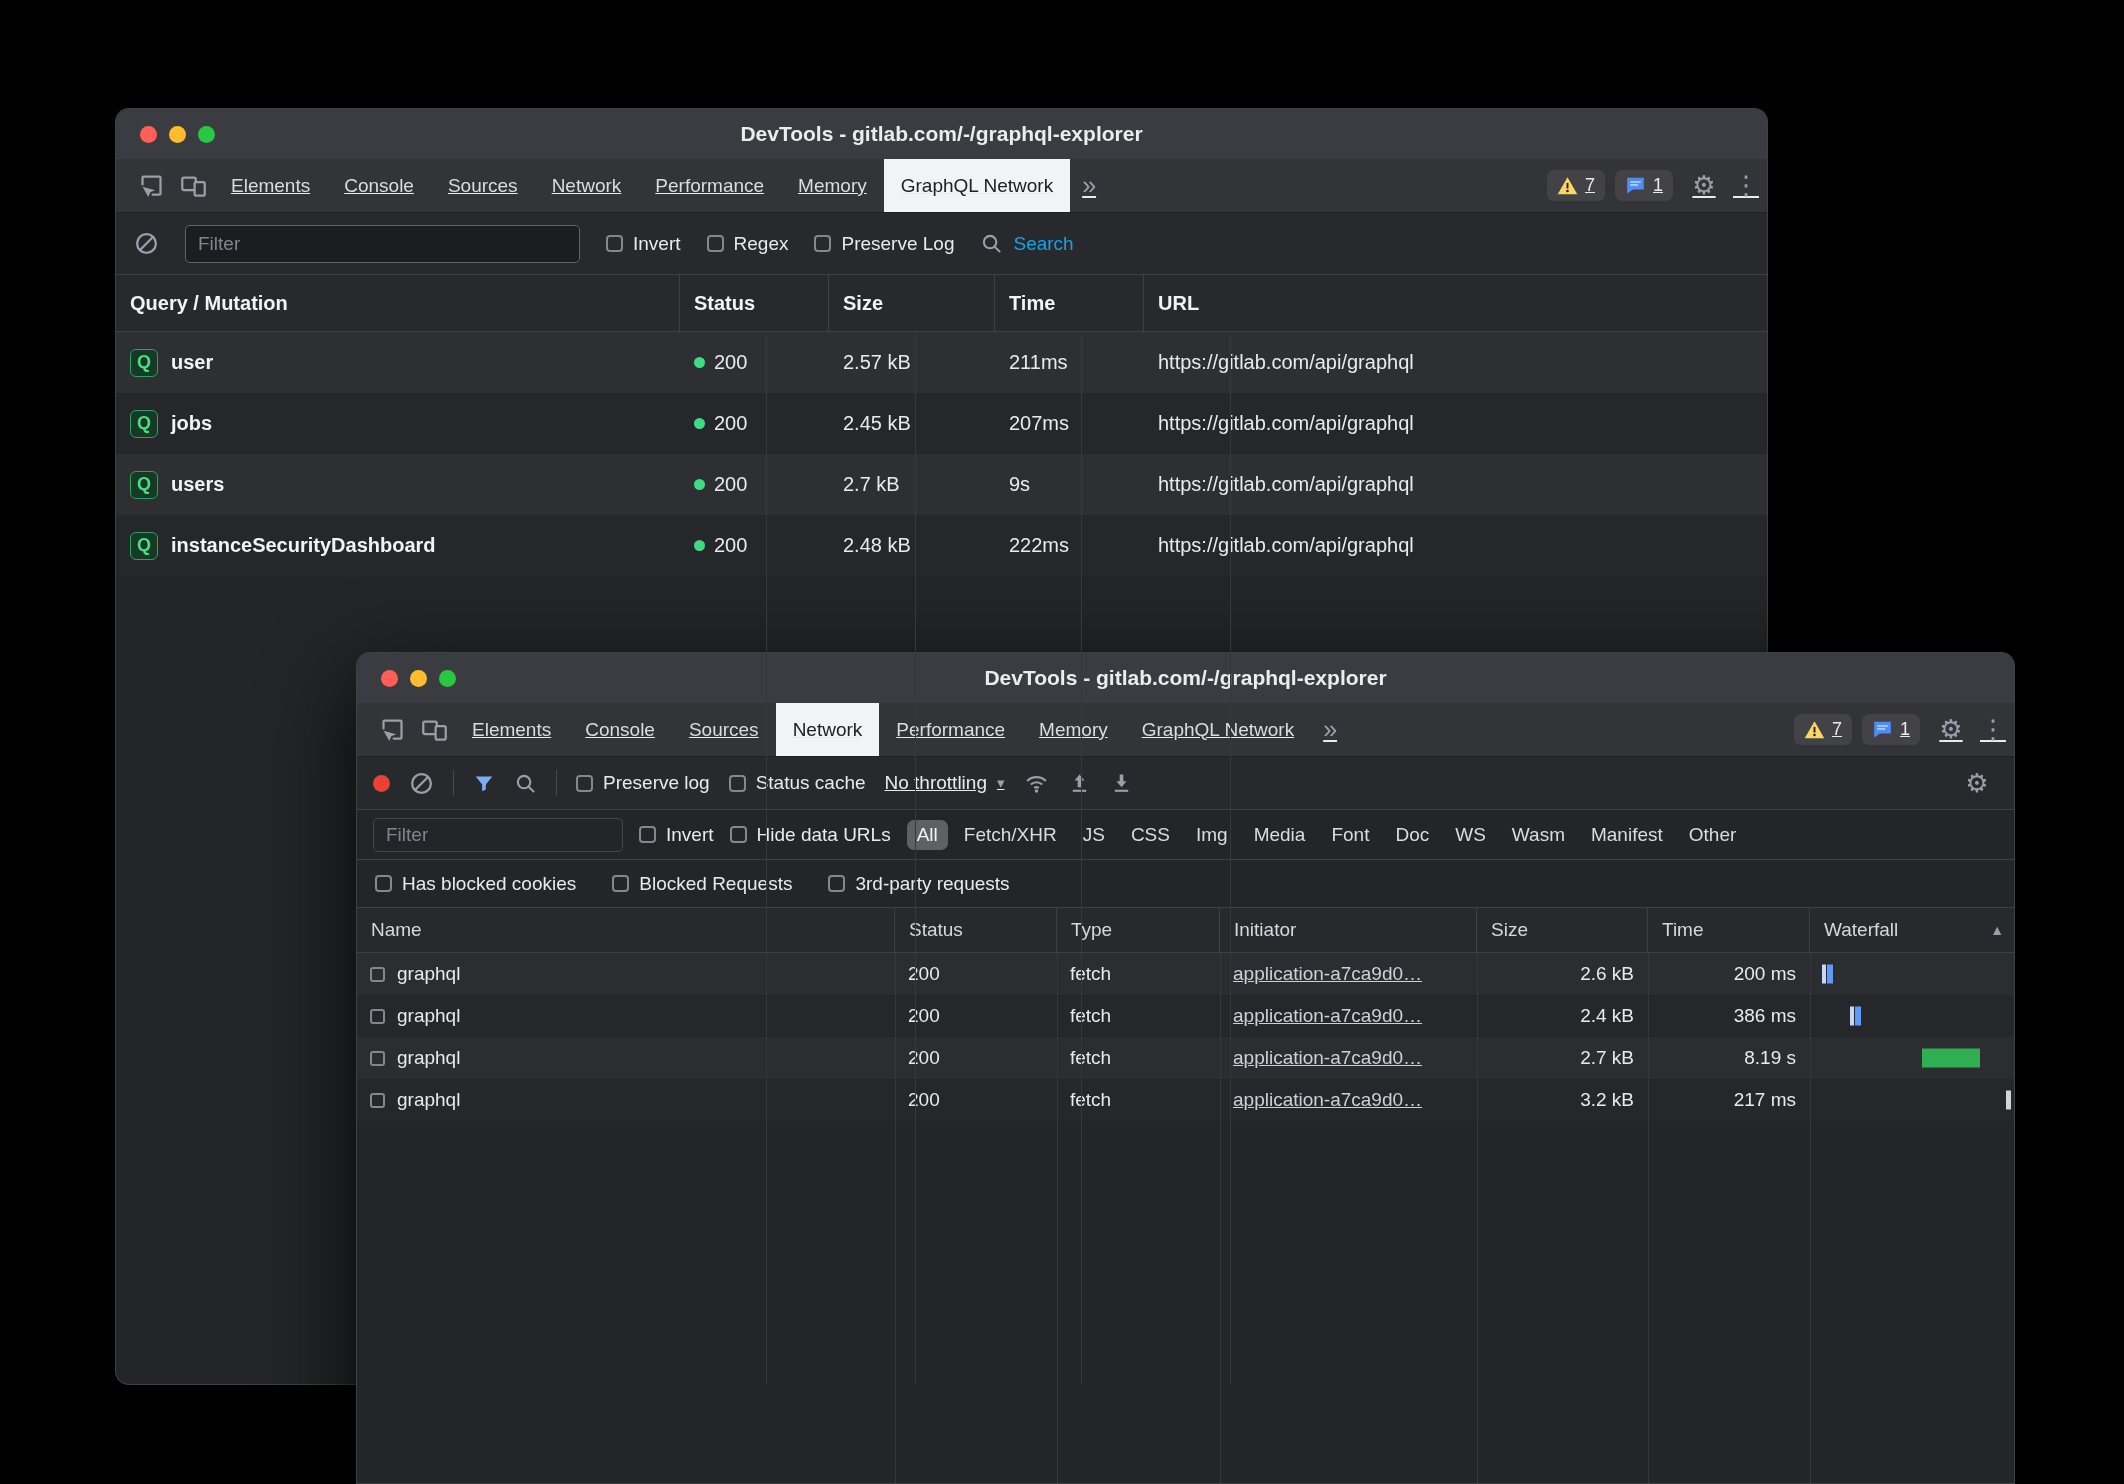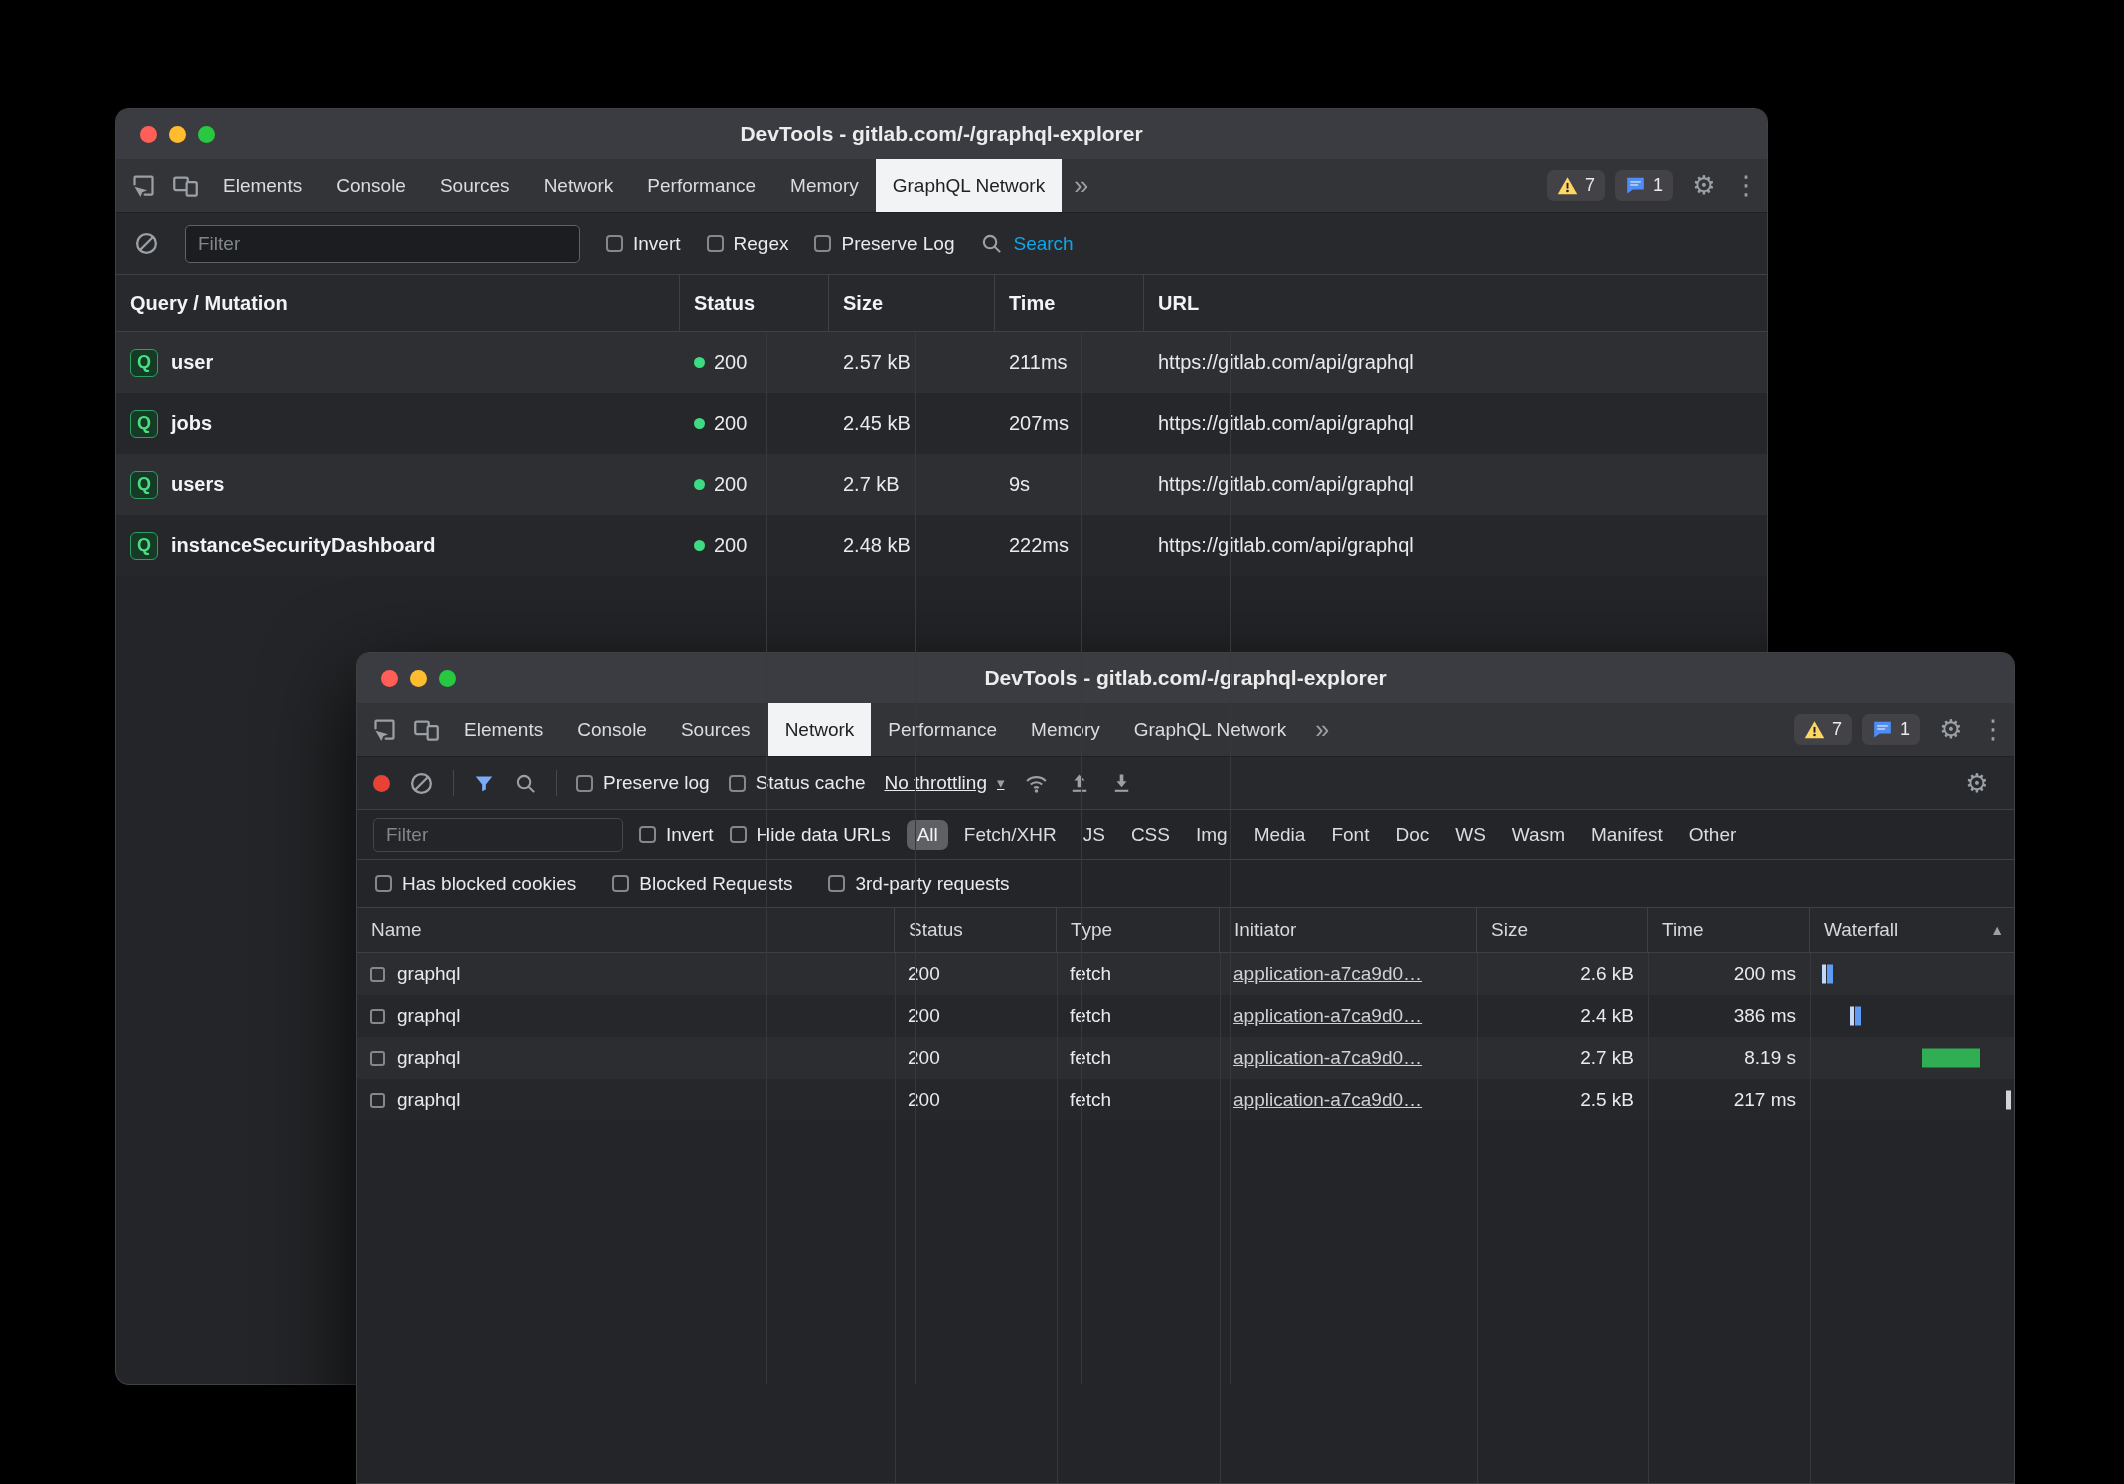--- a/index.html
+++ b/index.html
@@ -13,21 +13,21 @@
   .win-front { left:356px; top:652px; width:1659px; height:832px; border-radius:14px 14px 0 0; }
 
   .titlebar { flex:0 0 50px; background:#3b3c41; display:flex; align-items:center;
     justify-content:center; position:relative; }
   .lights { position:absolute; left:24px; top:0; height:100%; display:flex; align-items:center; gap:12px; }
   .light { width:17px; height:17px; border-radius:50%; }
   .light.red{background:#ff5f57}.light.yellow{background:#febc2e}.light.green{background:#28c840}
   .title { font-size:21px; font-weight:700; color:#ececec; }
 
   .tabbar { flex:0 0 54px; background:#333438; display:flex; align-items:stretch;
-    border-bottom:1px solid #1f2023; padding-left:6px; }
+    border-bottom:1px solid #1f2023; padding-left:14px;text-decoration:underline; }
   .tool-icon { width:42px; display:flex; align-items:center; justify-content:center;
     color:#9aa0a6; font-size:26px; }
   .tab { display:flex; align-items:center; padding:0 17px; font-size:19px; color:#dadce0; white-space:nowrap; }
   .tab.active { background:#f1f3f4; color:#202124; }
   .overflow { display:flex; align-items:center; padding:0 12px; color:#9aa0a6; font-size:25px; }
   .spacer { flex:1; }
   .count-badge { align-self:center; display:flex; align-items:center; gap:7px;
     background:rgba(255,255,255,.08); border-radius:7px; padding:5px 10px;
     margin-right:10px; font-size:18px; color:#e8eaed; }
   .glyph { display:flex; align-items:center; justify-content:center; }
@@ -483,21 +483,21 @@
       <div class="netrow">
         <div class="cell n1">
           <span class="small-box"></span>
           <span>graphql</span>
         </div>
         <div class="cell n2">200</div>
         <div class="cell n3">fetch</div>
         <div class="cell n4">
           <span class="link">application-a7ca9d0…</span>
         </div>
-        <div class="cell n5 num">2.5 kB</div>
+        <div class="cell n5 num">3.2 kB</div>
         <div class="cell n6 num">217 ms</div>
         <div class="cell n7 wfcell">
           <span class="wfbar wf-r4"></span>
         </div>
       </div>
       <span class="vline nv1"></span>
       <span class="vline nv2"></span>
       <span class="vline nv3"></span>
       <span class="vline nv4"></span>
       <span class="vline nv5"></span>

